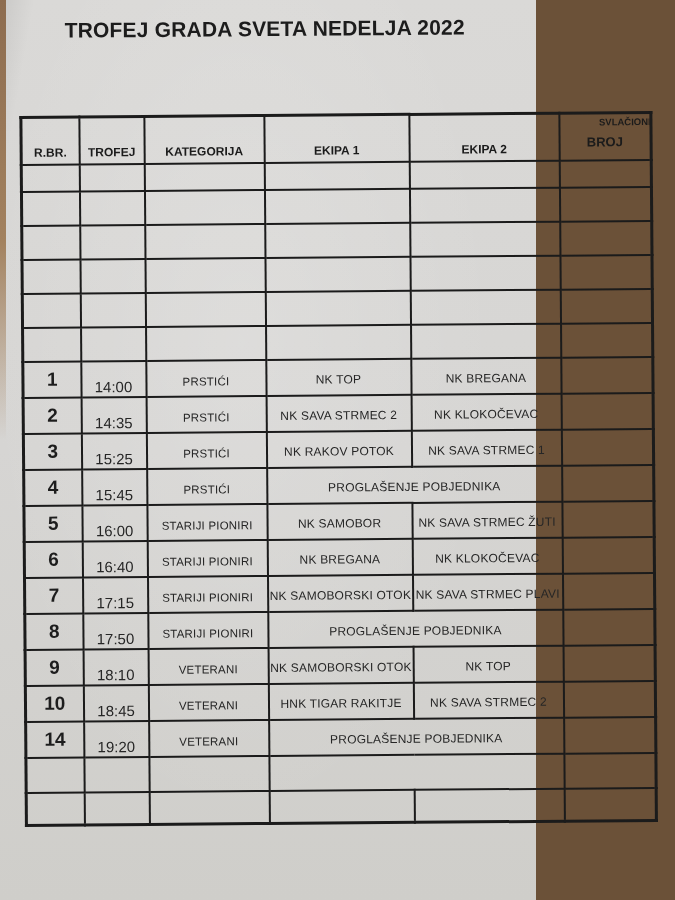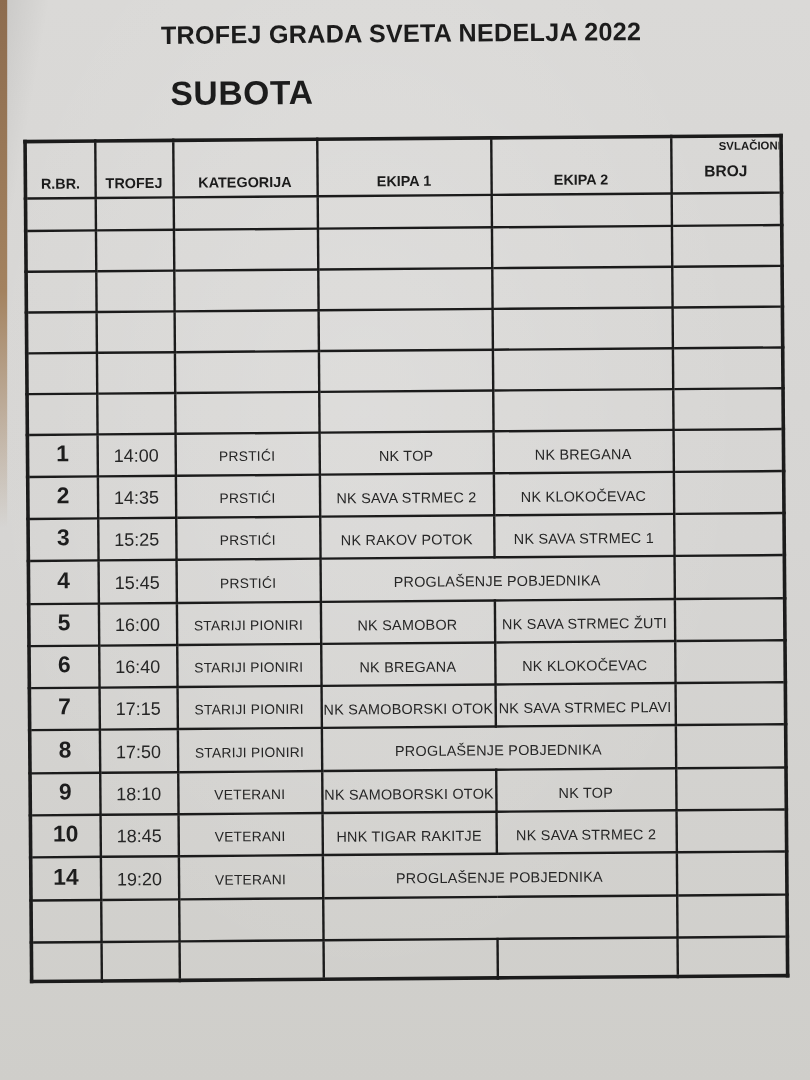--- a/index.html
+++ b/index.html
@@ -6,21 +6,21 @@
     margin: 0;
     padding: 0;
     width: 675px;
     height: 900px;
     overflow: hidden;
     font-family: "Liberation Sans", sans-serif;
     background: #6b5138;
   }
   .photo {
     position: relative;
-    width: 675px;
+    width: 536px;
     height: 900px;
     background:
       radial-gradient(ellipse at 45% 38%, rgba(255,255,255,0.16), rgba(0,0,0,0) 62%),
       linear-gradient(100deg, rgba(0,0,0,0.08) 0%, rgba(0,0,0,0) 5%),
       linear-gradient(to bottom, #dad9d7 0%, #d6d5d3 50%, #cfceca 100%);
   }
   .left-strip {
     position: absolute;
     left: 0; top: 0;
     width: 6px; height: 440px;
@@ -110,21 +110,21 @@
   .schedule td { color: #262626; vertical-align: middle; }
   td.cell-num {
     font-size: 19px;
     font-weight: bold;
     text-align: center;
     color: #1d1d1d;
   }
   td.cell-time {
     font-size: 15px;
     text-align: center;
-    padding-top: 4px;
+    padding-top: 16px;
   }
   td.cell-cat {
     font-size: 11.5px;
     text-align: center;
     padding-top: 7px;
     letter-spacing: 0.2px;
   }
   td.cell-team {
     font-size: 12px;
     text-align: center;
@@ -135,21 +135,20 @@
 </head>
 <body>
 
 <div class="photo">
   <div class="left-strip"></div>
   <div class="content">
 
     <div class="title">TROFEJ GRADA SVETA NEDELJA 2022</div>
 
     <div class="subheader">
-      <span class="day-label">SUBOTA</span>
     </div>
 
     <table class="schedule">
       <colgroup>
         <col style="width:58px">
         <col style="width:65px">
         <col style="width:120px">
         <col style="width:145px">
         <col style="width:150px">
         <col style="width:92px">

